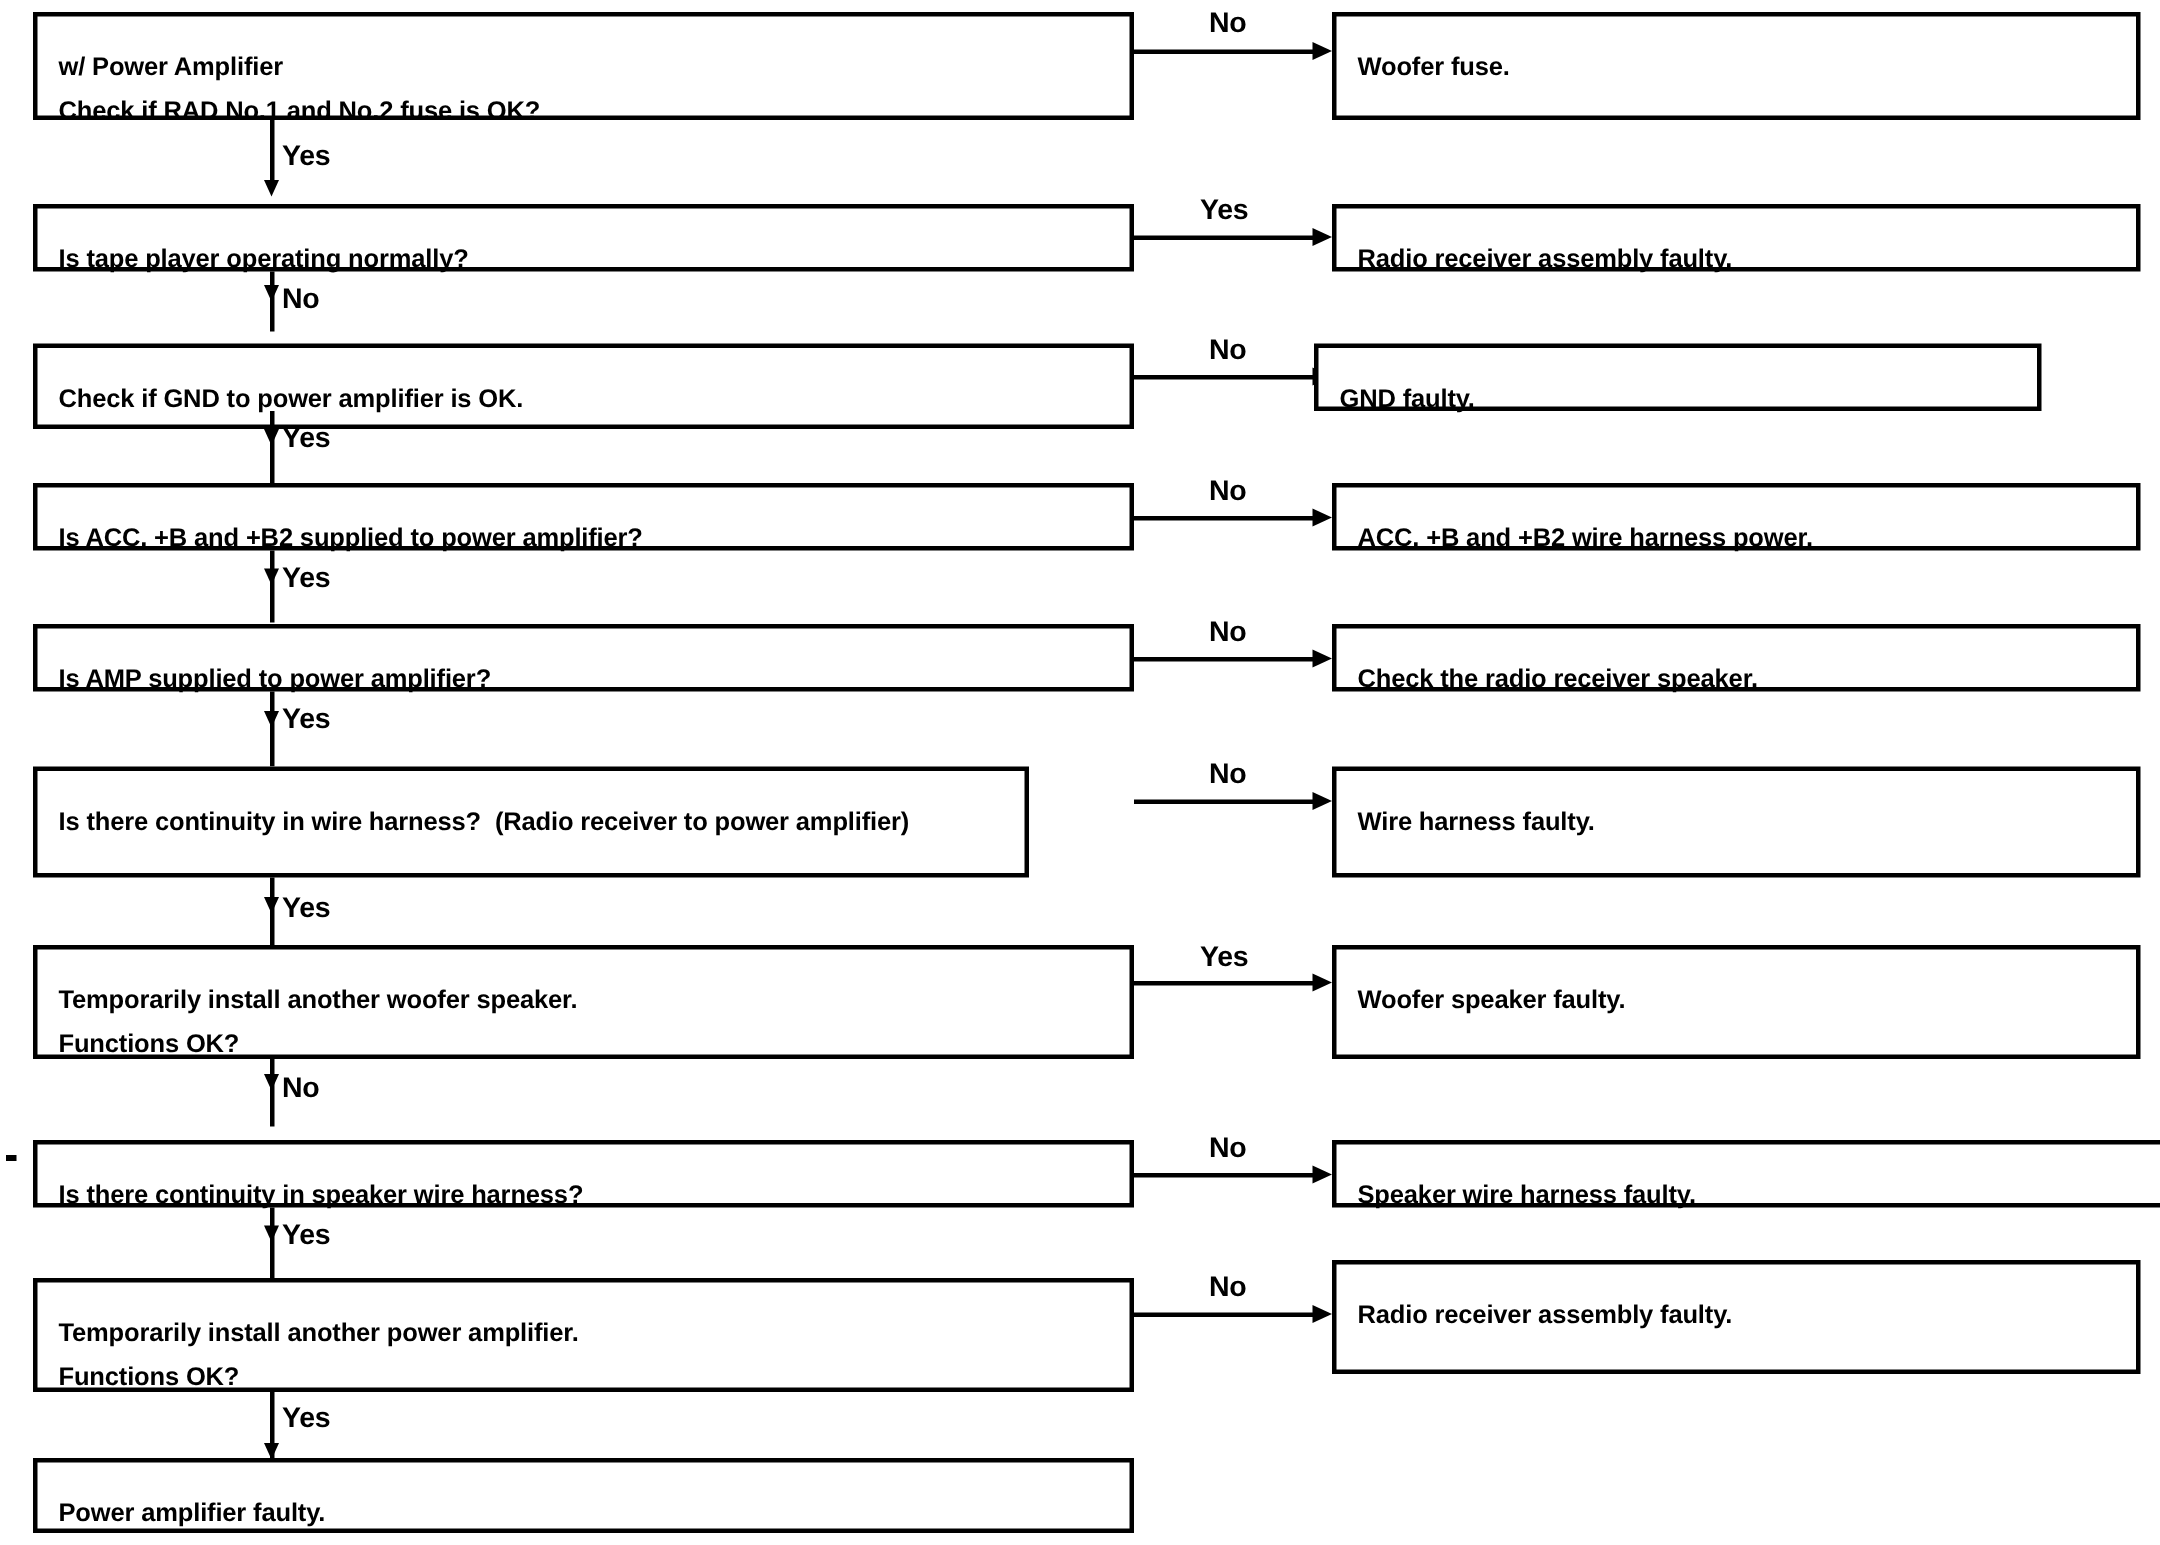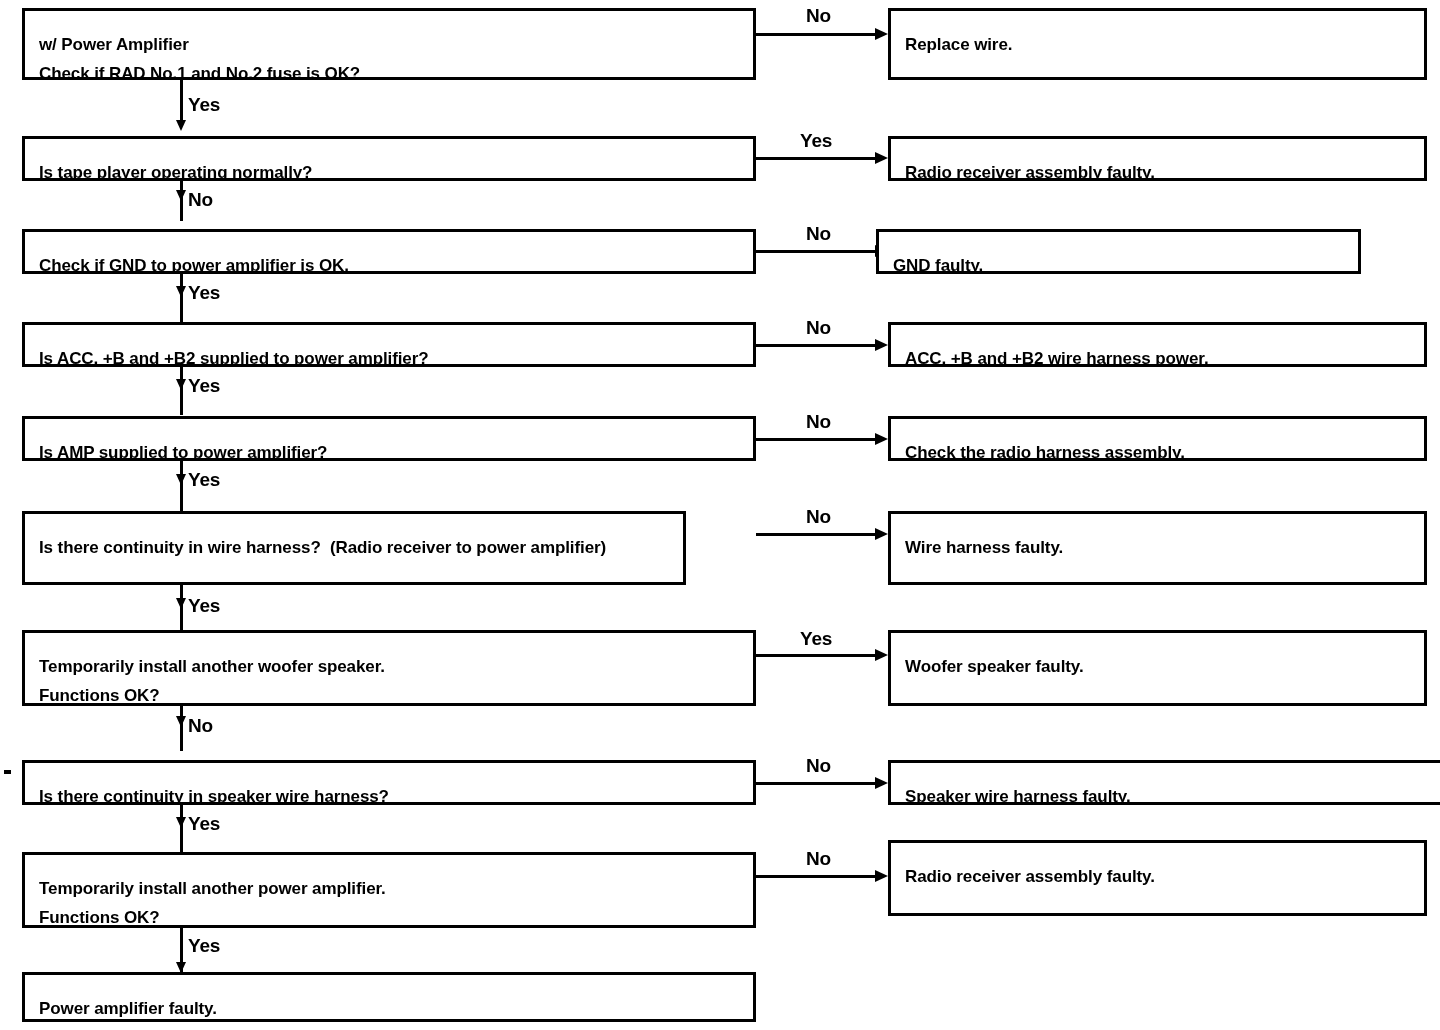--- a/index.html
+++ b/index.html
@@ -86,40 +86,40 @@
   <div class="speck" style="left:4px; top:770px; width:7px; height:4px;"></div>
 
   <div class="node" style="left:22px; top:8px; width:734px; height:72px;">
     <div class="txt">w/ Power Amplifier
 Check if RAD No.1 and No.2 fuse is OK?</div>
   </div>
   <div class="hline" style="left:756px; top:33px; width:122px;"></div>
   <div class="hhead" style="left:875px; top:28px;"></div>
   <div class="elabel" style="left:806px; top:5px;">No</div>
   <div class="node" style="left:888px; top:8px; width:539px; height:72px;">
-    <div class="txt">Replace wire.</div>
+    <div class="txt">Woofer fuse.</div>
   </div>
   <div class="vline" style="left:180px; top:80px; height:44px;"></div>
   <div class="vhead" style="left:176px; top:120px;"></div>
   <div class="elabel" style="left:188px; top:94px;">Yes</div>
 
   <div class="node" style="left:22px; top:136px; width:734px; height:45px;padding-left:40px;">
     <div class="txt">Is tape player operating normally?</div>
   </div>
   <div class="hline" style="left:756px; top:157px; width:122px;"></div>
   <div class="hhead" style="left:875px; top:152px;"></div>
   <div class="elabel" style="left:800px; top:130px;">Yes</div>
   <div class="node" style="left:888px; top:136px; width:539px; height:45px;">
     <div class="txt">Radio receiver assembly faulty.</div>
   </div>
   <div class="vline" style="left:180px; top:181px; height:40px;"></div>
   <div class="vhead" style="left:176px; top:190px;"></div>
   <div class="elabel" style="left:188px; top:189px;">No</div>
 
-  <div class="node" style="left:22px; top:229px; width:734px; height:45px;">
+  <div class="node" style="left:22px; top:229px; width:734px; height:57px;">
     <div class="txt">Check if GND to power amplifier is OK.</div>
   </div>
   <div class="hline" style="left:756px; top:250px; width:122px;"></div>
   <div class="hhead" style="left:875px; top:245px;"></div>
   <div class="elabel" style="left:806px; top:223px;">No</div>
   <div class="node" style="left:876px; top:229px; width:485px; height:45px;">
     <div class="txt">GND faulty.</div>
   </div>
   <div class="vline" style="left:180px; top:274px; height:48px;"></div>
   <div class="vhead" style="left:176px; top:286px;"></div>
@@ -138,21 +138,21 @@
   <div class="vhead" style="left:176px; top:379px;"></div>
   <div class="elabel" style="left:188px; top:375px;">Yes</div>
 
   <div class="node" style="left:22px; top:416px; width:734px; height:45px;">
     <div class="txt">Is AMP supplied to power amplifier?</div>
   </div>
   <div class="hline" style="left:756px; top:438px; width:122px;"></div>
   <div class="hhead" style="left:875px; top:433px;"></div>
   <div class="elabel" style="left:806px; top:411px;">No</div>
   <div class="node" style="left:888px; top:416px; width:539px; height:45px;">
-    <div class="txt">Check the radio harness assembly.</div>
+    <div class="txt">Check the radio receiver speaker.</div>
   </div>
   <div class="vline" style="left:180px; top:461px; height:50px;"></div>
   <div class="vhead" style="left:176px; top:474px;"></div>
   <div class="elabel" style="left:188px; top:469px;">Yes</div>
 
   <div class="node" style="left:22px; top:511px; width:664px; height:74px;">
     <div class="txt">Is there continuity in wire harness?  (Radio receiver to power amplifier)</div>
   </div>
   <div class="hline" style="left:756px; top:533px; width:122px;"></div>
   <div class="hhead" style="left:875px; top:528px;"></div>

